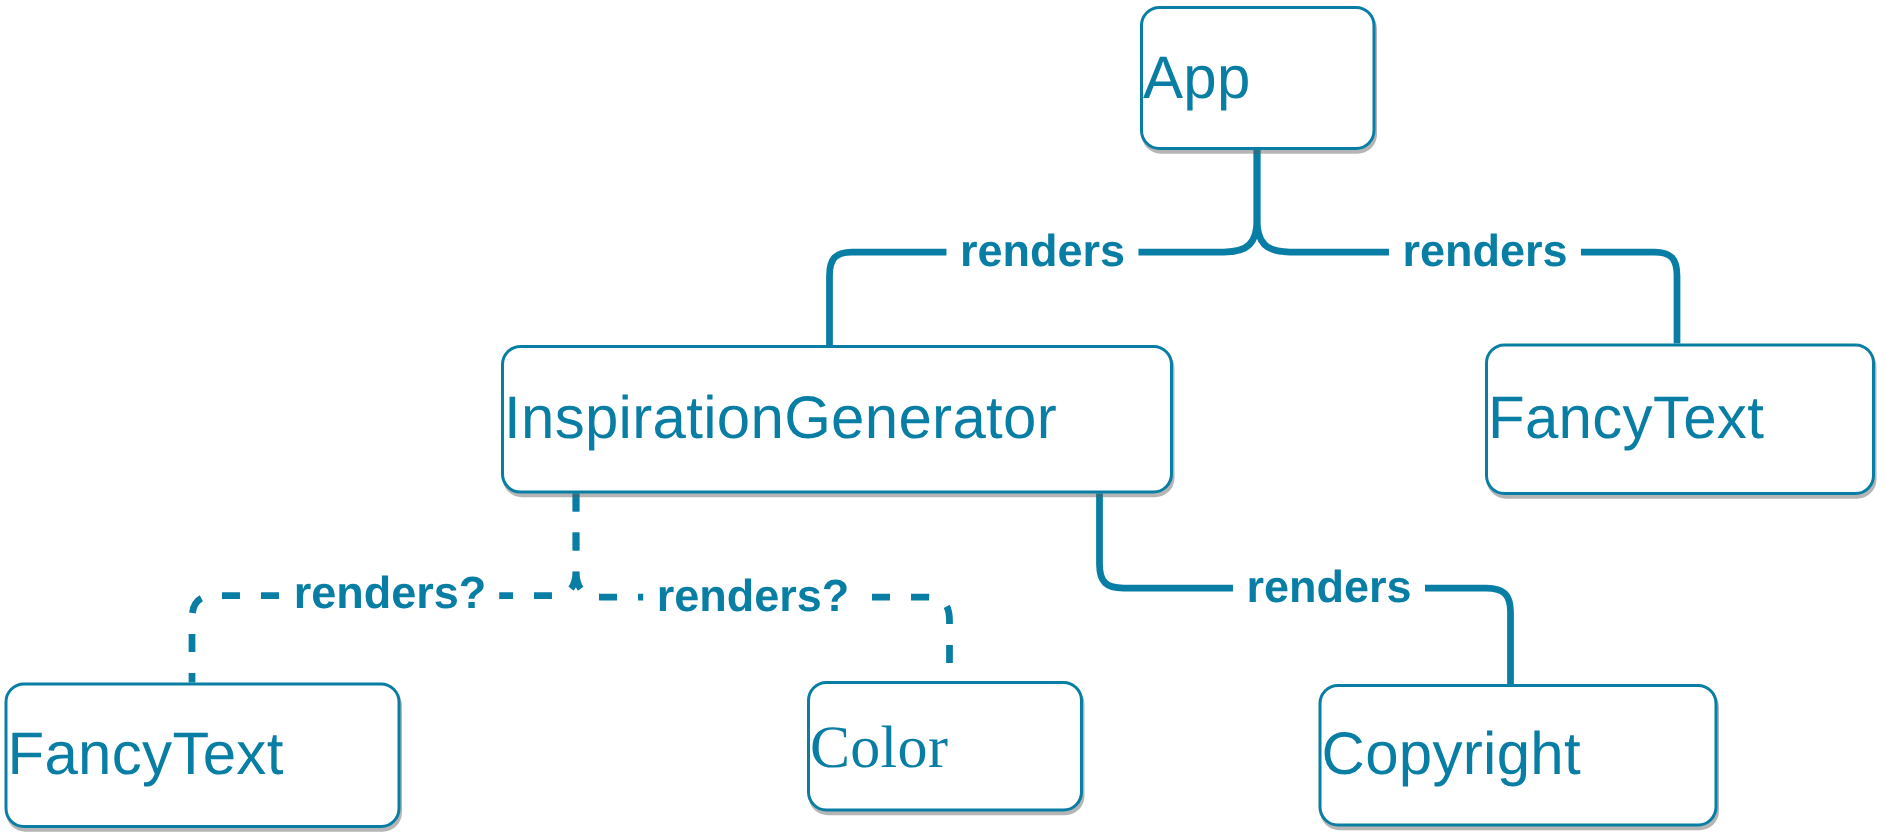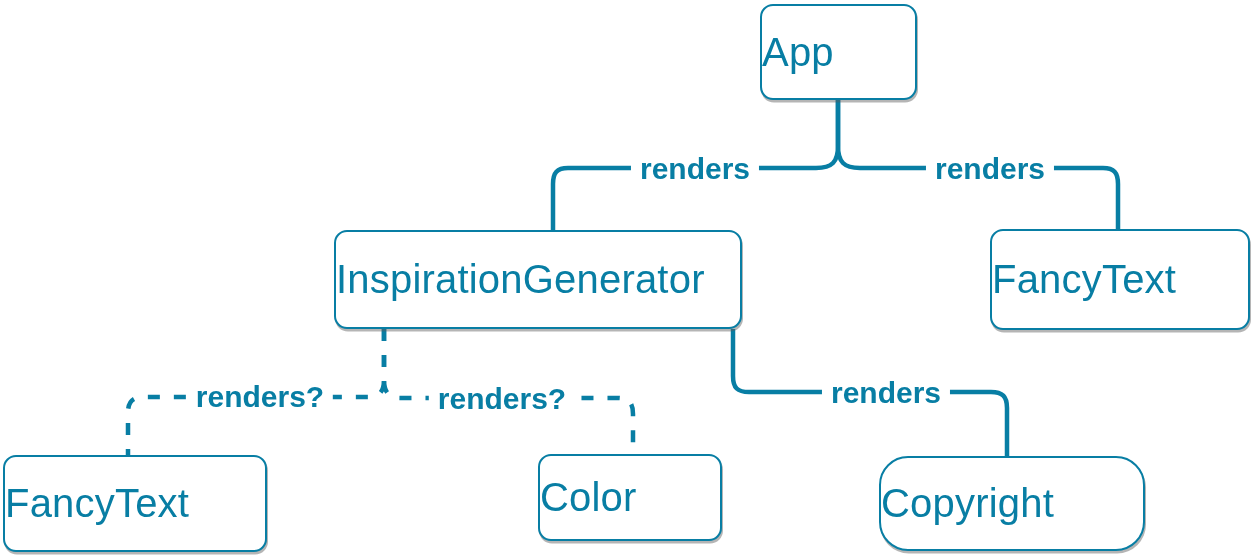--- a/index.html
+++ b/index.html
@@ -52,25 +52,25 @@
     color:var(--accent);
     font-size:30px;
     font-weight:700;
     padding:1px 9px;
     white-space:nowrap;
     line-height:1.1;
     text-align:center;
   }
   
   .node-app            {left:760px; top:4px;   width:157px; height:96px;}
-  .node-insp-gen       {left:334px; top:230px; width:408px; height:99px;}
+  .node-insp-gen       {left:334px; top:230px; width:448px; height:99px;}
   .node-fancy-top      {left:990px; top:229px; width:260px; height:101px;}
   .node-fancy-bottom   {left:3px;   top:455px; width:264px; height:97px;}
-  .node-color          {left:538px; top:454px; width:184px; height:87px;}
-  .node-copyright      {left:879px; top:456px; width:266px; height:95px;border-radius:29px;}
+  .node-color          {left:538px; top:454px; width:184px; height:87px;font-family:Liberation Serif, serif;}
+  .node-copyright      {left:879px; top:456px; width:266px; height:95px;}
   
   .label-app-insp      {left:695px; top:168px;}
   .label-app-fancy     {left:990px; top:168px;}
   .label-insp-copy     {left:886px; top:392px;}
   .label-insp-fancy    {left:260px; top:396px;}
   .label-insp-color    {left:502px; top:398px;}
 </style>
 </head>
 <body>
 

